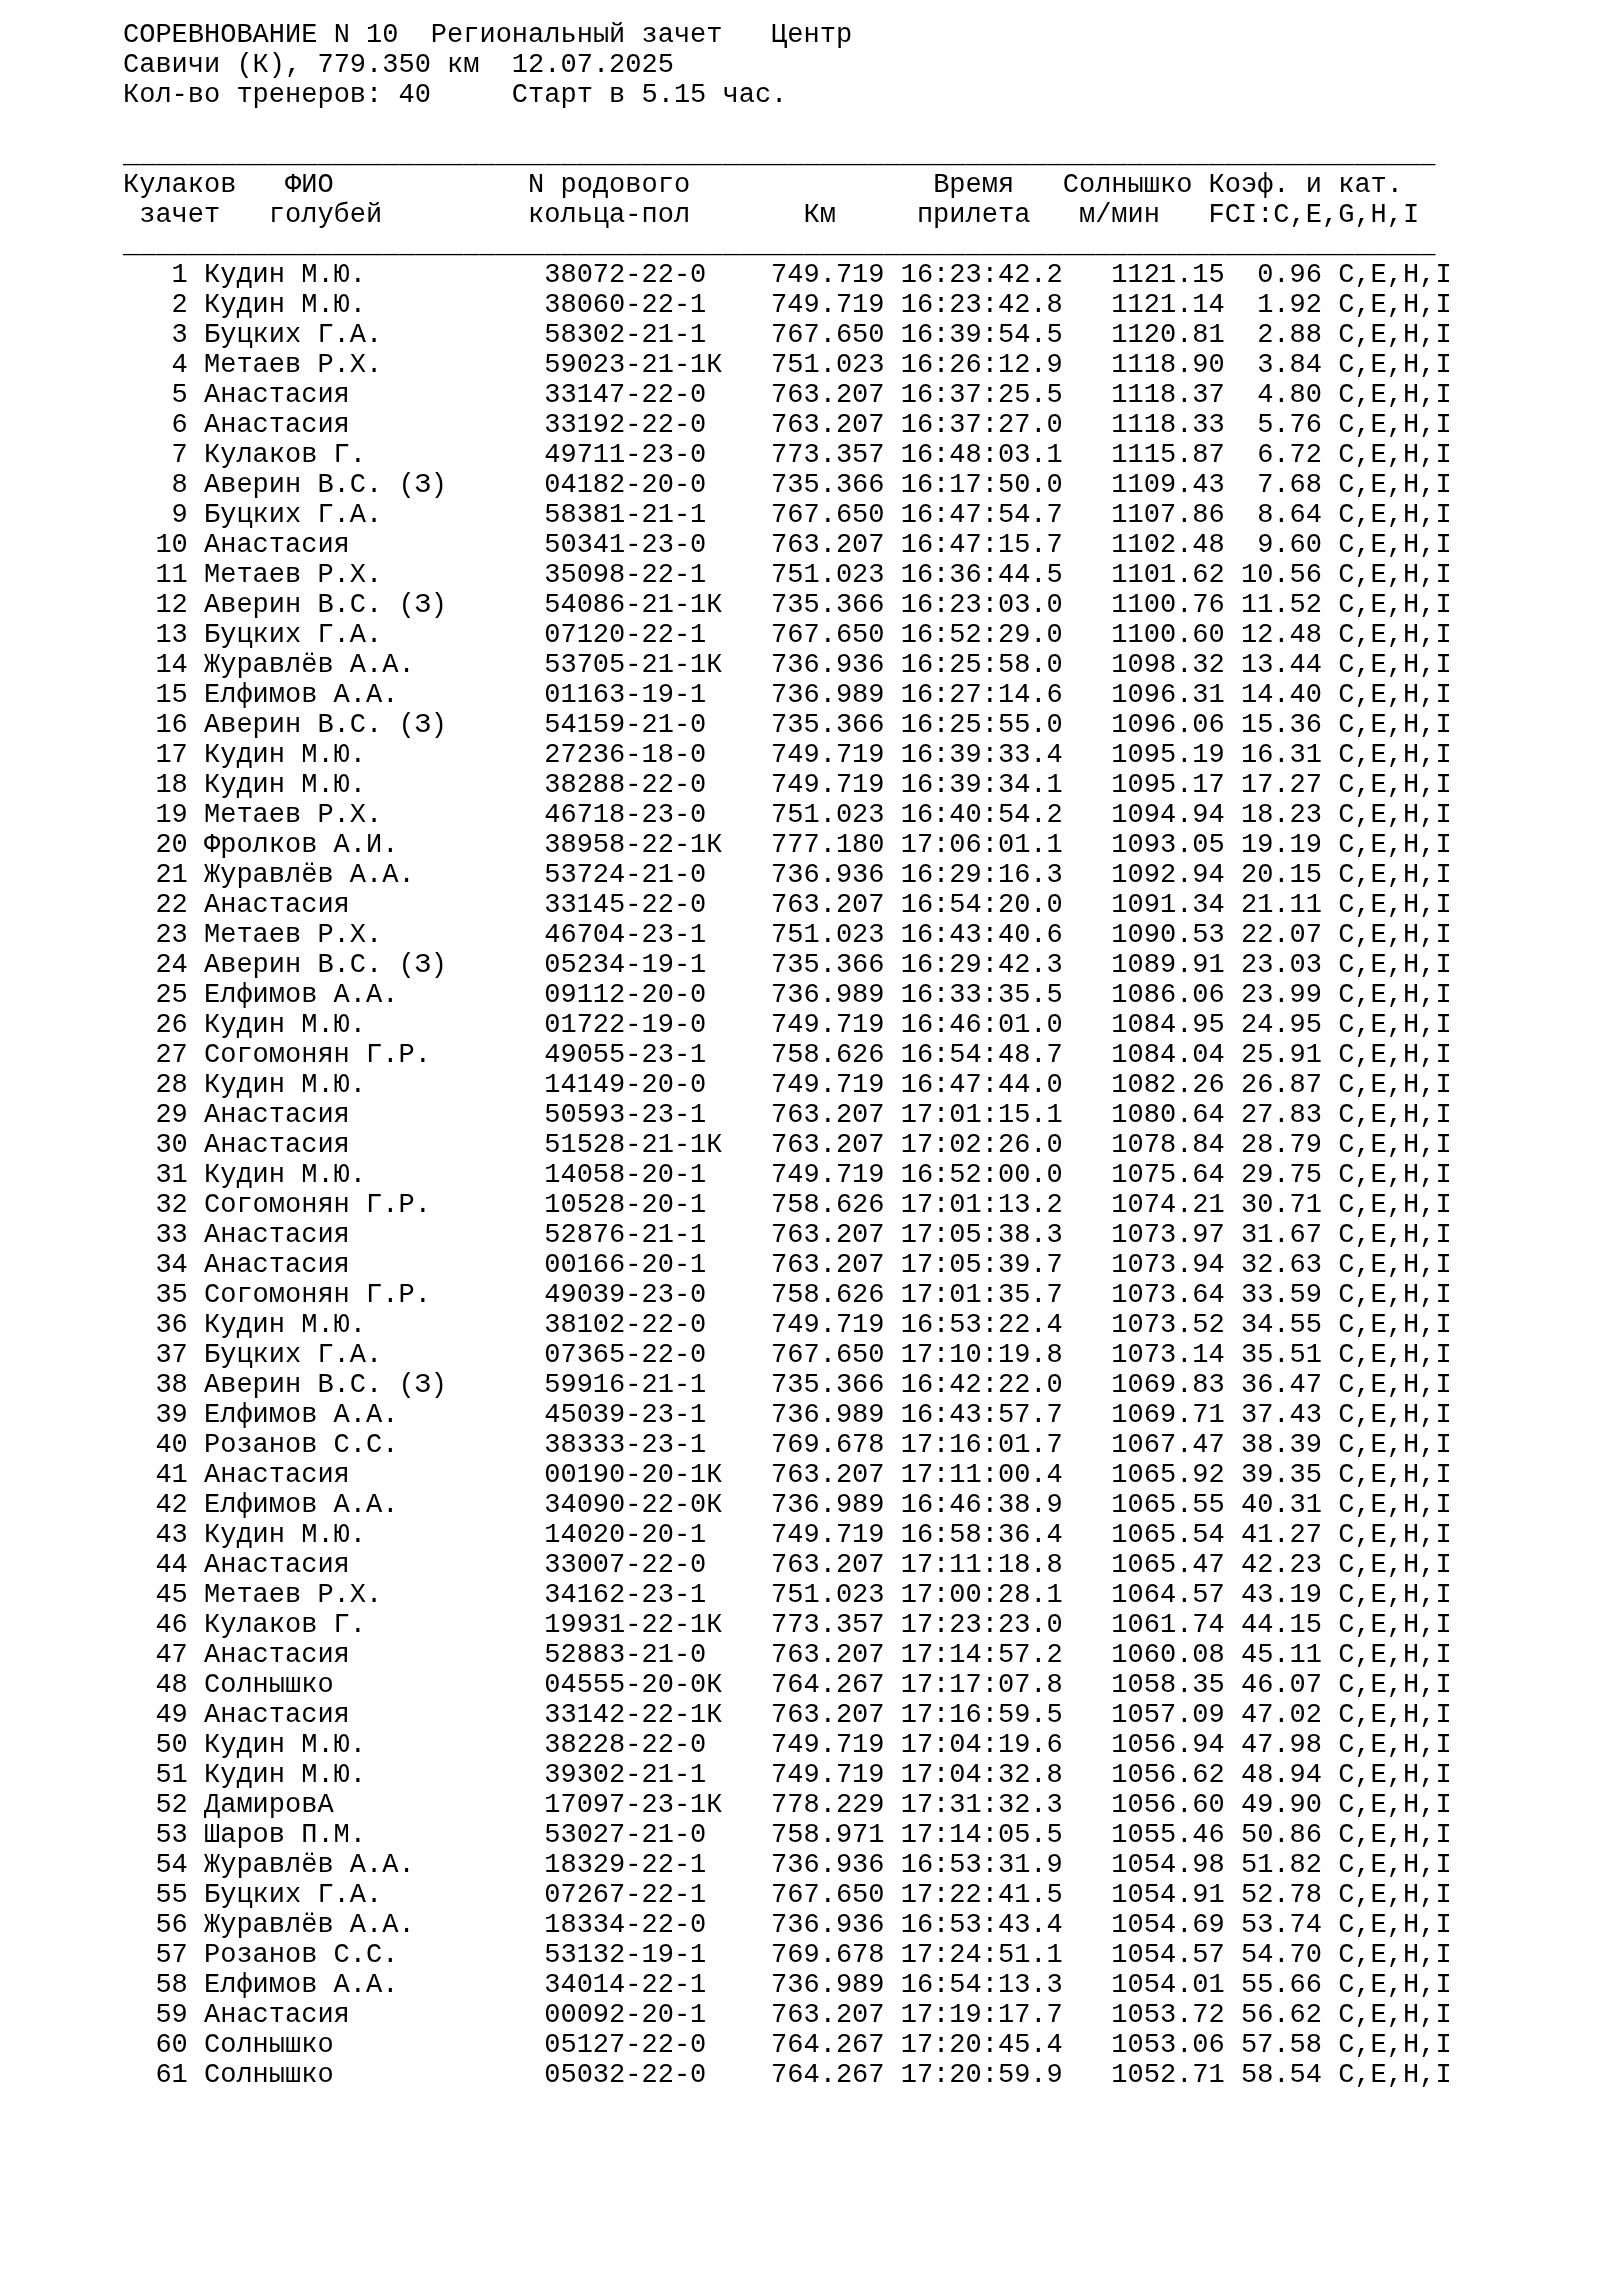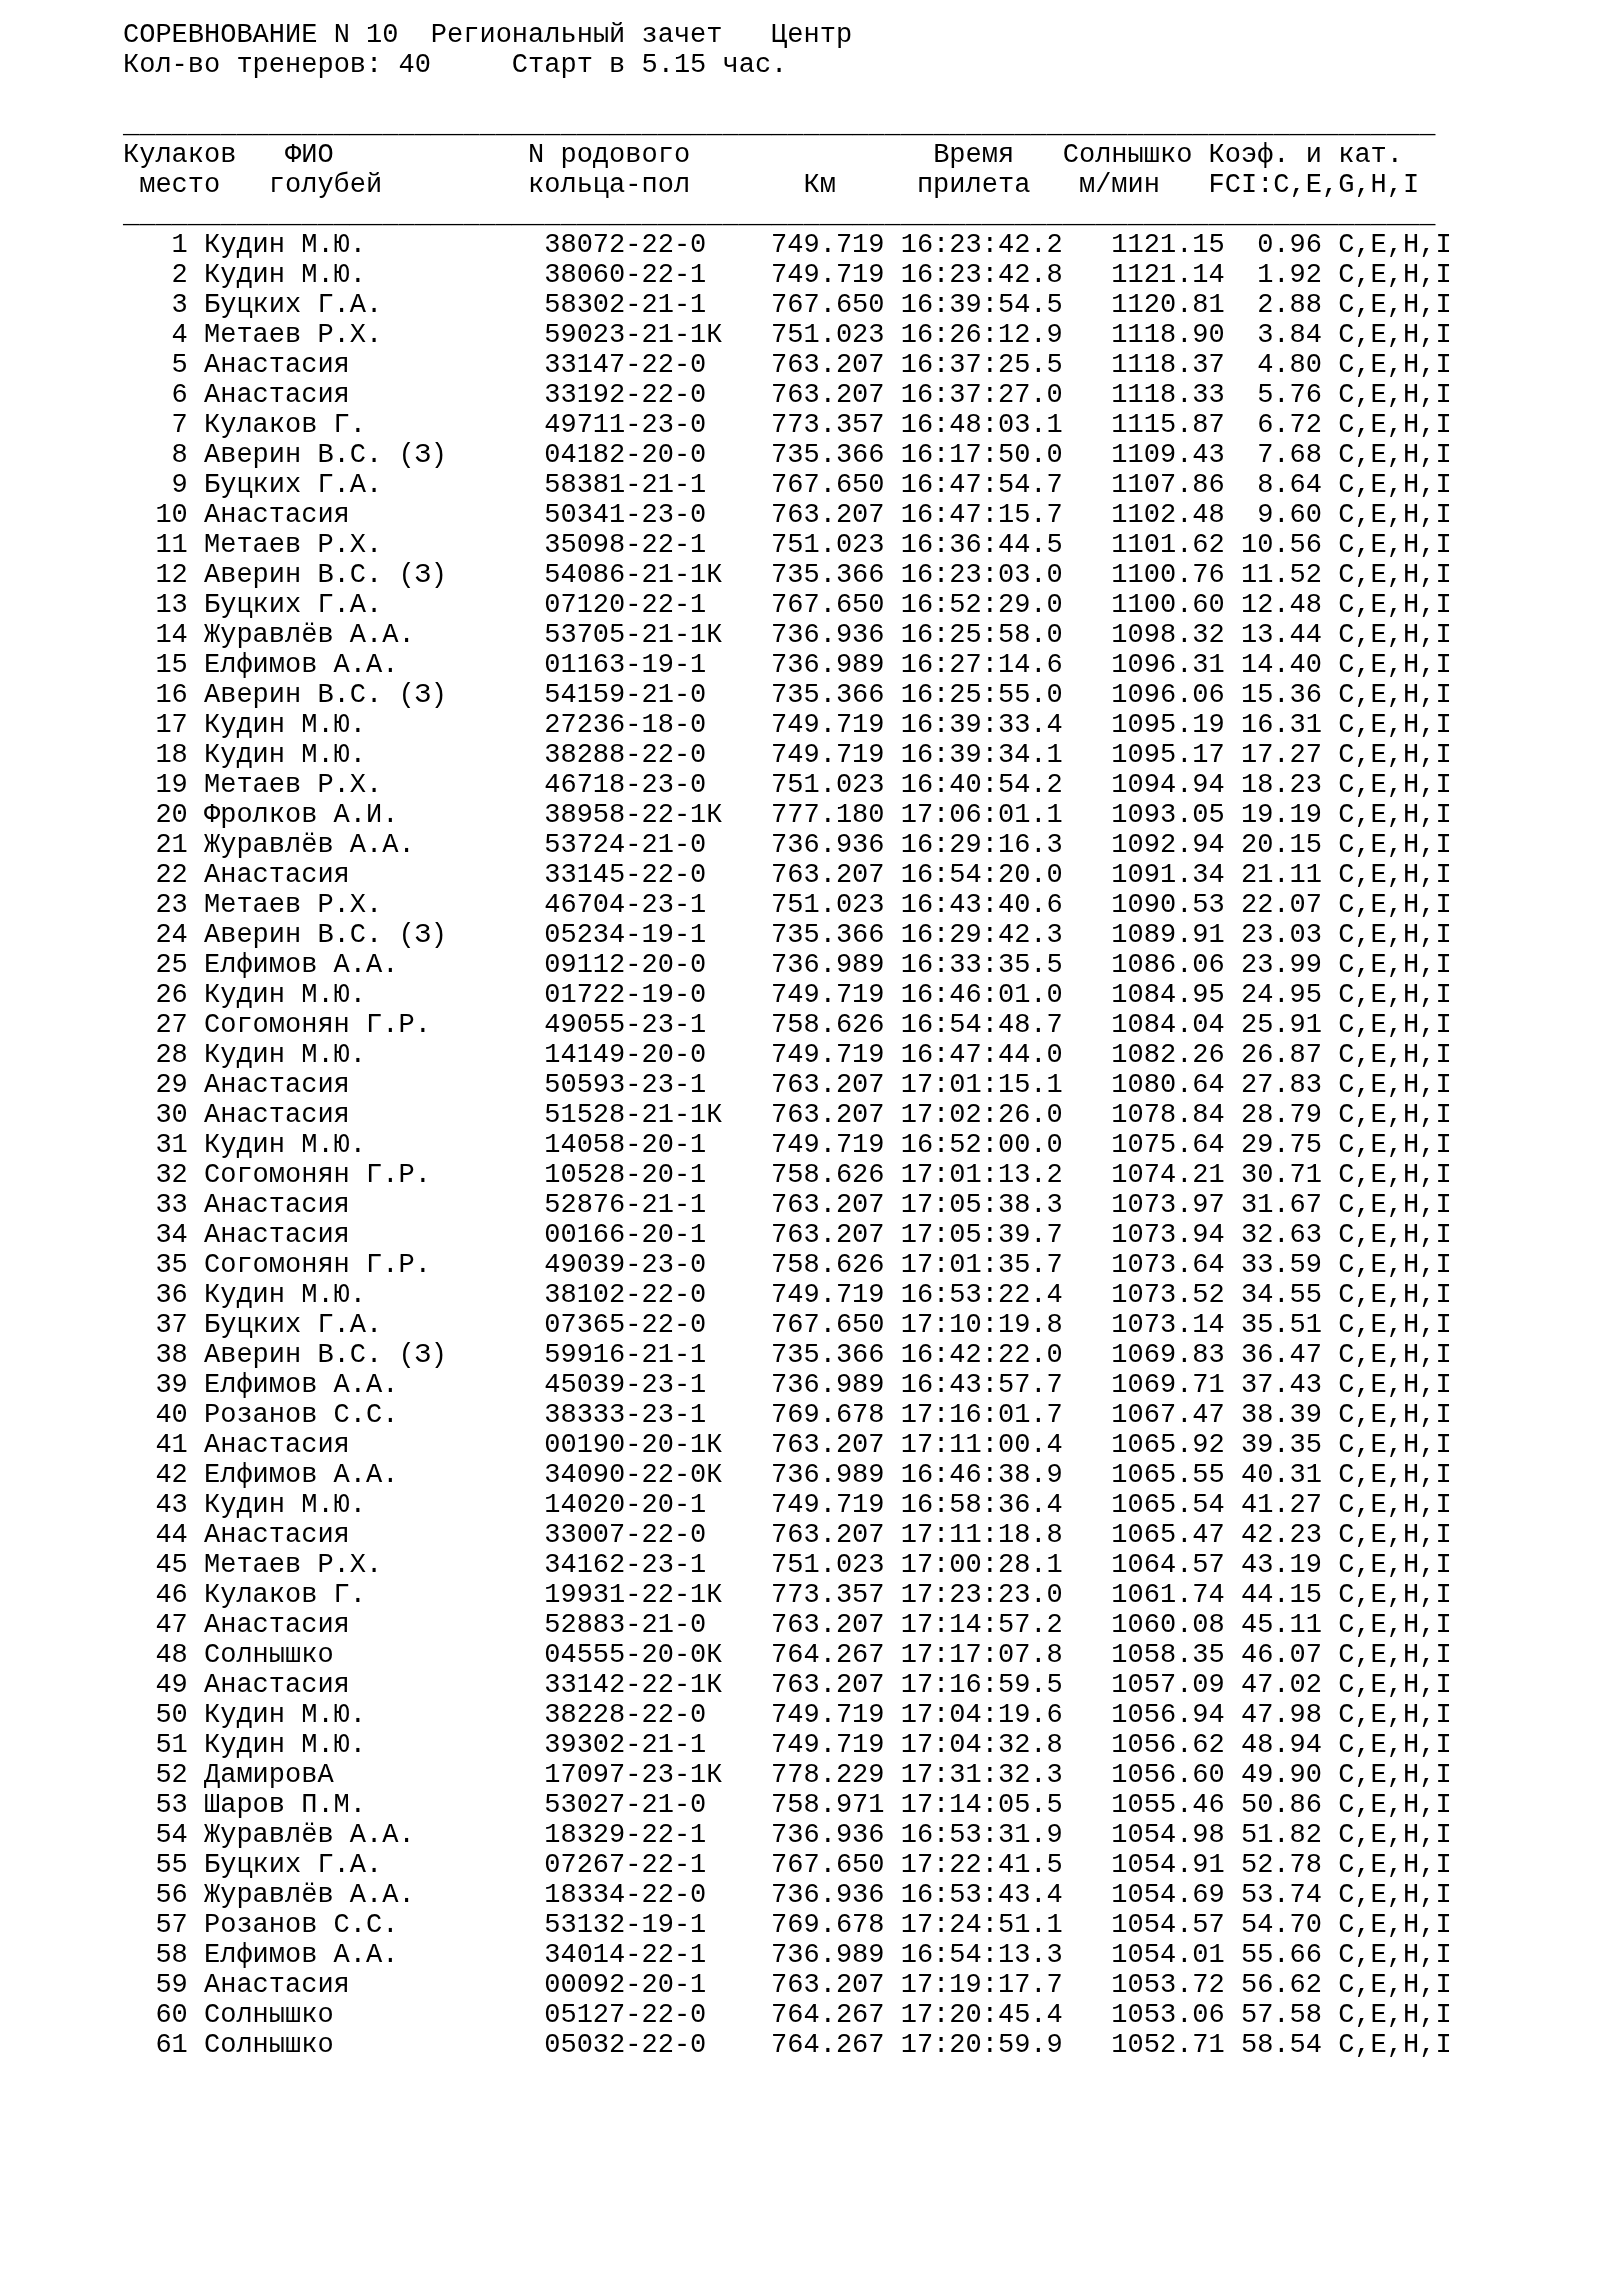--- a/index.html
+++ b/index.html
@@ -27,37 +27,38 @@
     display:inline-block;
   }
   .r{text-align:right;}
 </style>
 </head>
 <body>
 
 <div class="page">
 
   <div class="line">СОРЕВНОВАНИЕ N 10  Региональный зачет   Центр</div>
+  <div class="line">Савичи (К), 779.350 км  12.07.2025</div>
   <div class="line">Кол-во тренеров: 40     Старт в 5.15 час.</div>
 
   <div class="line"></div>
 
   <div class="line">_________________________________________________________________________________</div>
 
   <div class="line">
     <span class="at" style="left:0ch">Кулаков</span>
     <span class="at" style="left:10ch">ФИО</span>
     <span class="at" style="left:25ch">N родового</span>
     <span class="at" style="left:50ch">Время</span>
     <span class="at" style="left:58ch">Солнышко</span>
     <span class="at" style="left:67ch">Коэф. и кат.</span>
   </div>
 
   <div class="line">
-    <span class="at" style="left:1ch">место</span>
+    <span class="at" style="left:1ch">зачет</span>
     <span class="at" style="left:9ch">голубей</span>
     <span class="at" style="left:25ch">кольца-пол</span>
     <span class="at" style="left:42ch">Км</span>
     <span class="at" style="left:49ch">прилета</span>
     <span class="at" style="left:59ch">м/мин</span>
     <span class="at" style="left:67ch">FCI:C,E,G,H,I</span>
   </div>
 
   <div class="line">_________________________________________________________________________________</div>
 

